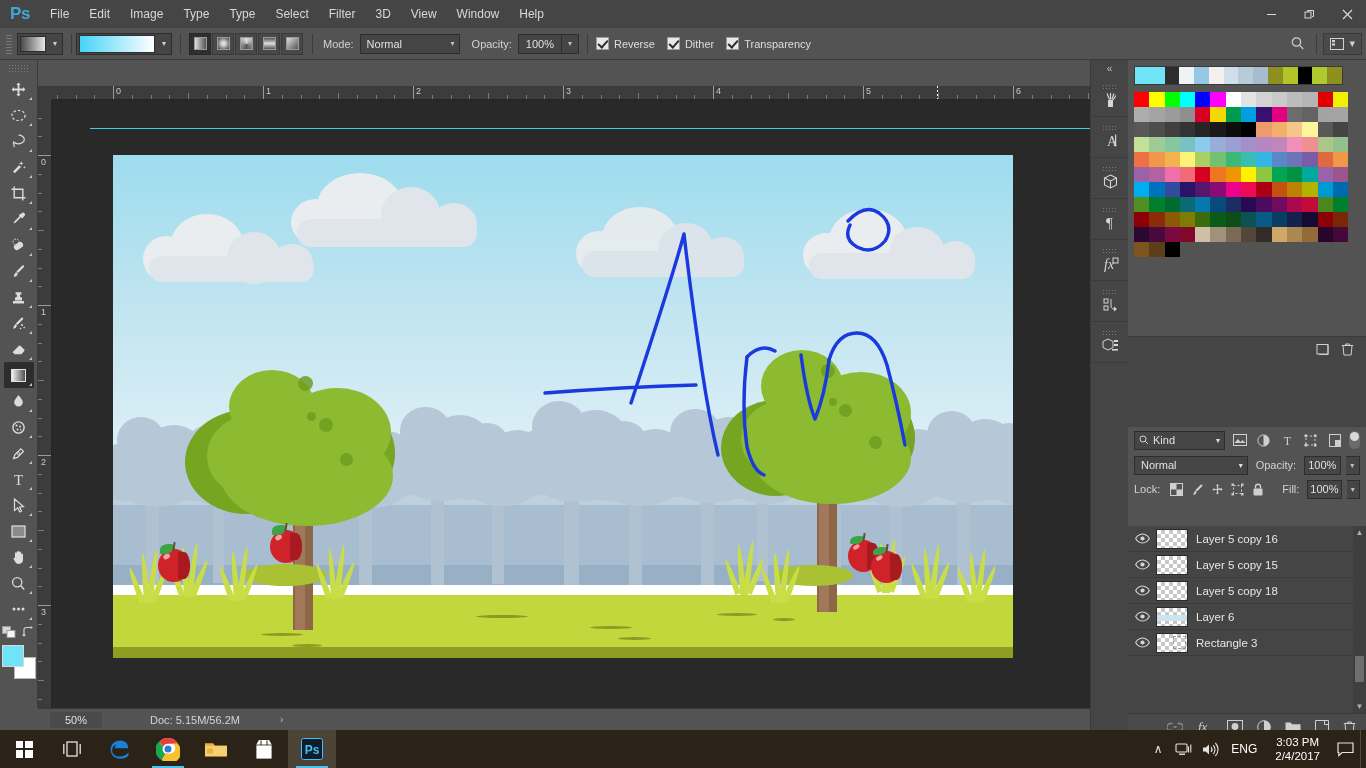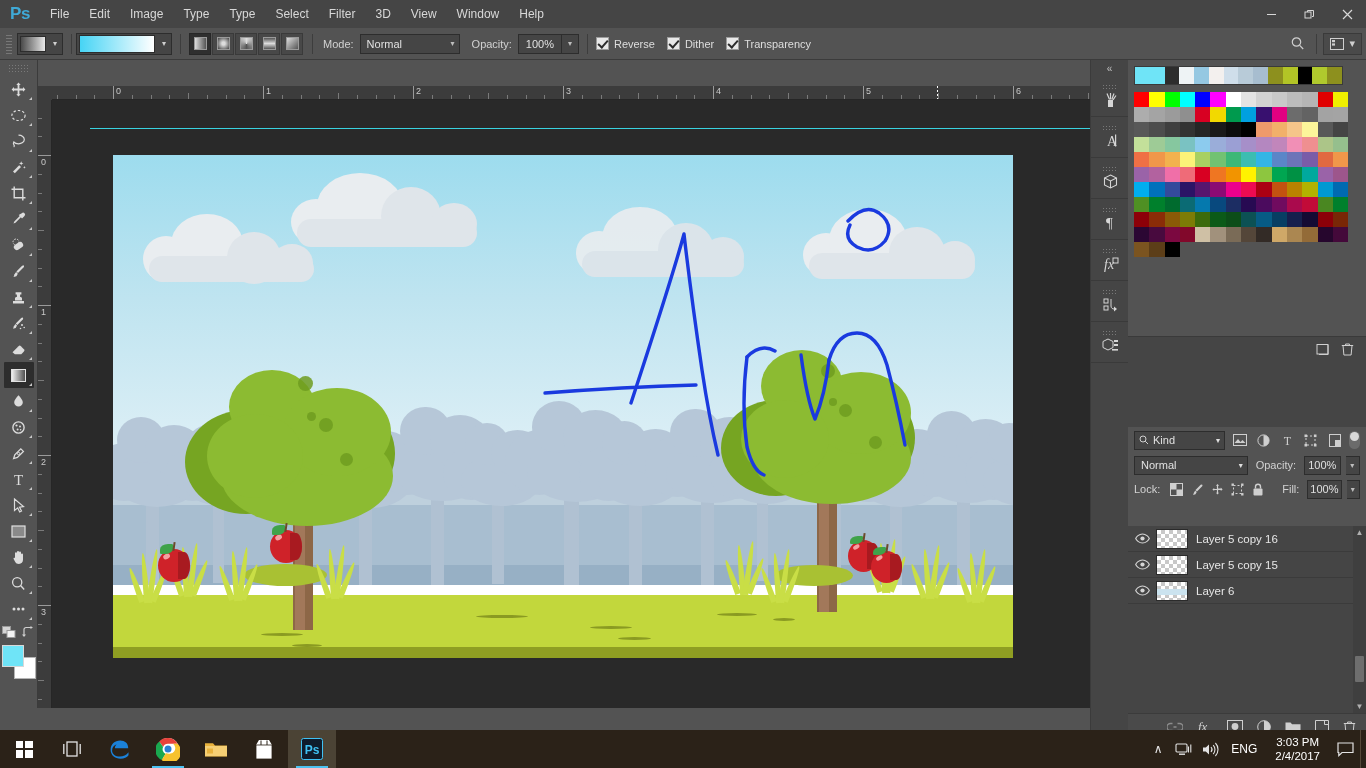--- a/index.html
+++ b/index.html
@@ -1079,20 +1079,25 @@
           <path d="M634 202 Q628 250 634 292 Q640 316 651 320"></path>
           <path d="M634 202 Q648 188 662 196"></path>
           <path d="M688 200 Q694 245 702 264 Q712 240 716 205"></path>
           <path d="M716 205 Q724 178 744 178 Q764 178 774 210 Q784 248 792 290"></path>
           <path d="M735 66 Q752 48 766 58 Q782 70 772 86 Q760 100 744 92 Q730 84 737 70"></path>
         </g>
       </svg>
     </div>
   </div>
 
+  <div id="statusbar">
+    <div id="zoomfield">50%</div>
+    <div id="docinfo">Doc: 5.15M/56.2M</div>
+    <div id="docarrow">›</div>
+  </div>
 
   <div id="dockstrip">
     <div id="collapse-arrows">«</div>
     <div class="dockbtn">
       <div class="dg"></div>
       <svg width="17" height="17" viewBox="0 0 17 17">
           <path d="M6 9h5v7H6z" fill="#d6d6d6"></path>
           <path d="M7.5 8.5L5 2.5M8.5 8.5V2M9.8 8.5L12 2.5M11 8.8L14 4.5" stroke="#d6d6d6" stroke-width="1.2"></path>
         </svg>
     </div>
@@ -1476,24 +1481,46 @@
               <div class="thumb"></div>
               <span class="layer-name">Layer 5 copy 15</span>
             </div>
             <div class="layer-row">
               <div class="eye">
                 <svg width="15" height="11" viewBox="0 0 15 11">
                   <path d="M7.5 1C3.9 1 1.3 4 .7 5.5 1.3 7 3.9 10 7.5 10s6.2-3 6.8-4.5C13.7 4 11.1 1 7.5 1z" fill="none" stroke="#d6d6d6" stroke-width="1.1"></path>
                   <circle cx="7.5" cy="5.5" r="2.1" fill="#d6d6d6"></circle>
                 </svg>
               </div>
+              <div class="thumb"></div>
+              <span class="layer-name">Layer 5 copy 18</span>
+            </div>
+            <div class="layer-row">
+              <div class="eye">
+                <svg width="15" height="11" viewBox="0 0 15 11">
+                  <path d="M7.5 1C3.9 1 1.3 4 .7 5.5 1.3 7 3.9 10 7.5 10s6.2-3 6.8-4.5C13.7 4 11.1 1 7.5 1z" fill="none" stroke="#d6d6d6" stroke-width="1.1"></path>
+                  <circle cx="7.5" cy="5.5" r="2.1" fill="#d6d6d6"></circle>
+                </svg>
+              </div>
               <div class="thumb">
                 <div class="skyfill"></div>
               </div>
               <span class="layer-name">Layer 6</span>
+            </div>
+            <div class="layer-row">
+              <div class="eye">
+                <svg width="15" height="11" viewBox="0 0 15 11">
+                  <path d="M7.5 1C3.9 1 1.3 4 .7 5.5 1.3 7 3.9 10 7.5 10s6.2-3 6.8-4.5C13.7 4 11.1 1 7.5 1z" fill="none" stroke="#d6d6d6" stroke-width="1.1"></path>
+                  <circle cx="7.5" cy="5.5" r="2.1" fill="#d6d6d6"></circle>
+                </svg>
+              </div>
+              <div class="thumb">
+                <div class="rectshape"></div>
+              </div>
+              <span class="layer-name">Rectangle 3</span>
             </div>
           </div>
         <div id="layer-scroll">
           <div class="up">▲</div>
           <div class="thumbbar"></div>
           <div class="dn" style="position:absolute;bottom:0;width:13px">▼</div>
         </div>
       </div>
 
       <div id="layers-footer">

